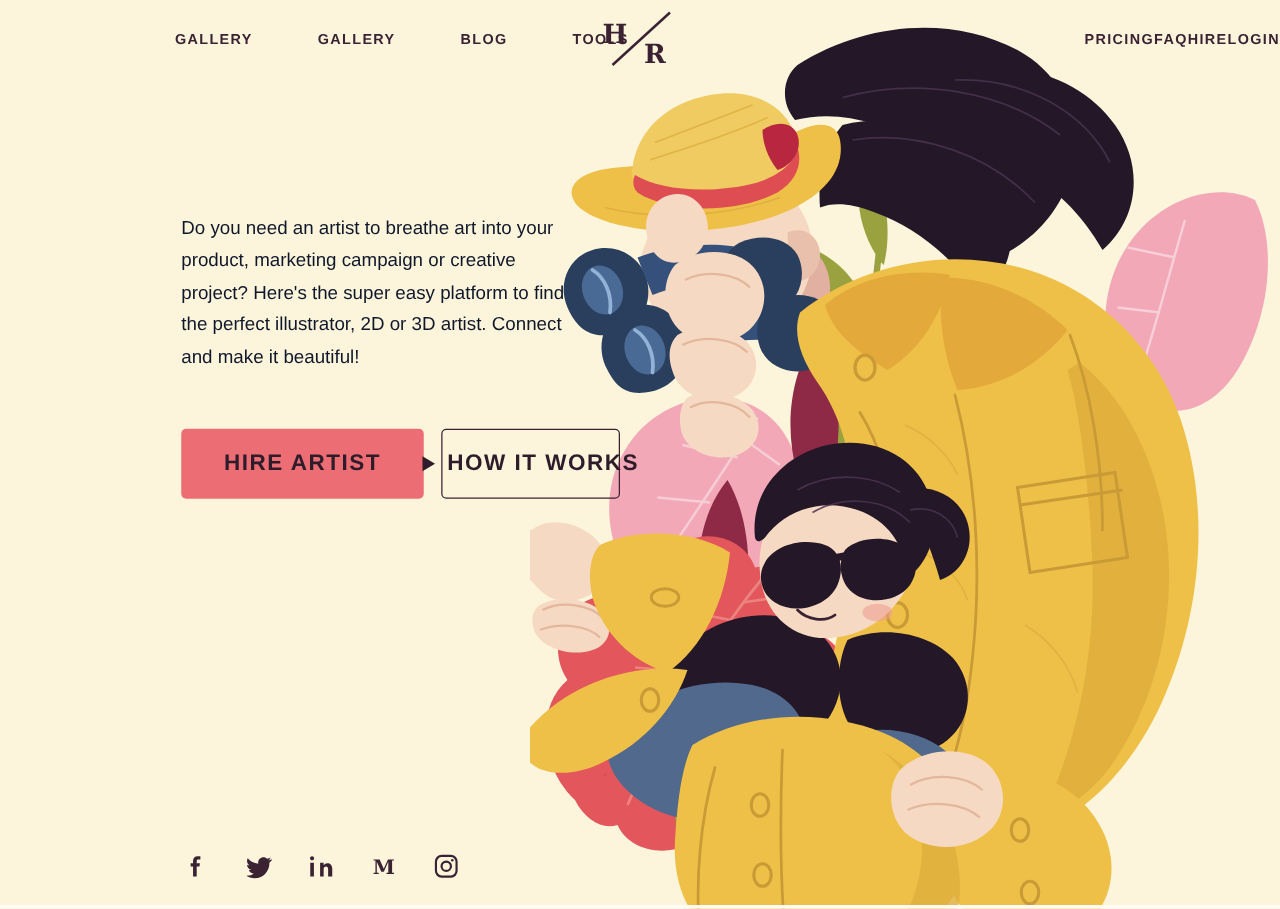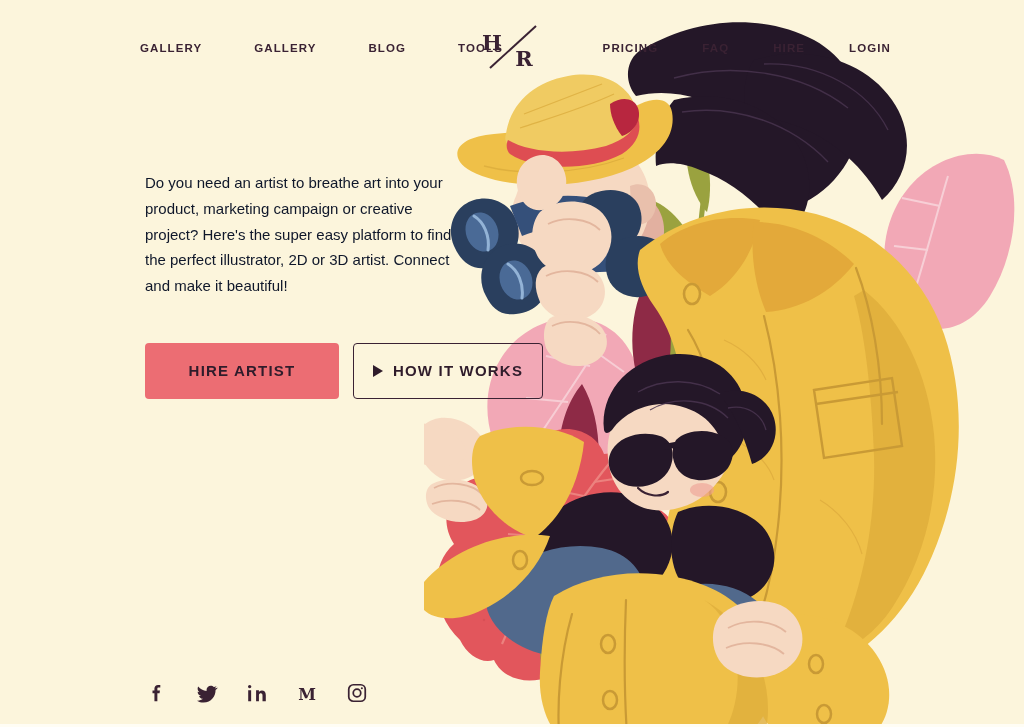--- a/index.html
+++ b/index.html
@@ -31,38 +31,36 @@
     top: 0;
     width: 600px;
     height: 727px;
     pointer-events: none;
   }
   .illustration svg { display: block; width: 100%; height: 100%; }
 
   
   .navbar {
     position: absolute;
-    top: 16px; left: 0; right: 0;
+    top: 0; left: 0; right: 0;
     height: 64px;
     display: flex;
     align-items: center;
     z-index: 20;
   }
   .nav-group {
     display: flex;
     align-items: center;
   }
   .nav-left {
     margin-left: 140px;
     gap: 52px;
   }
   .nav-right {
     margin-left: auto;
-    margin-right: 133px;
-    gap: 44px;
   }
   .nav-link {
     font-size: 11.5px;
     font-weight: bold;
     letter-spacing: 1.1px;
     color: #3A2233;
     text-decoration: none;
     white-space: nowrap;
     cursor: pointer;
   }
@@ -105,35 +103,35 @@
     margin-bottom: 44px;
   }
 
   
   .btn-row { display: flex; gap: 14px; align-items: stretch; }
   .btn {
     height: 56px;
     display: inline-flex;
     align-items: center;
     justify-content: center;
-    font-size: 15px;
+    font-size: 18px;
     font-weight: bold;
     letter-spacing: 1.2px;
     cursor: pointer;
     border-radius: 4px;
     white-space: nowrap;
   }
   .btn-primary {
     width: 194px;
     background: #EC6D73;
     color: #2F1C2B;
     border: none;
   }
   .btn-secondary {
-    width: 190px;
+    width: 143px;
     background: transparent;
     color: #2F1C2B;
     border: 1.6px solid #3A2233;
     gap: 10px;
   }
   .play-tri {
     width: 0; height: 0;
     border-left: 10px solid #2F1C2B;
     border-top: 6.5px solid transparent;
     border-bottom: 6.5px solid transparent;

